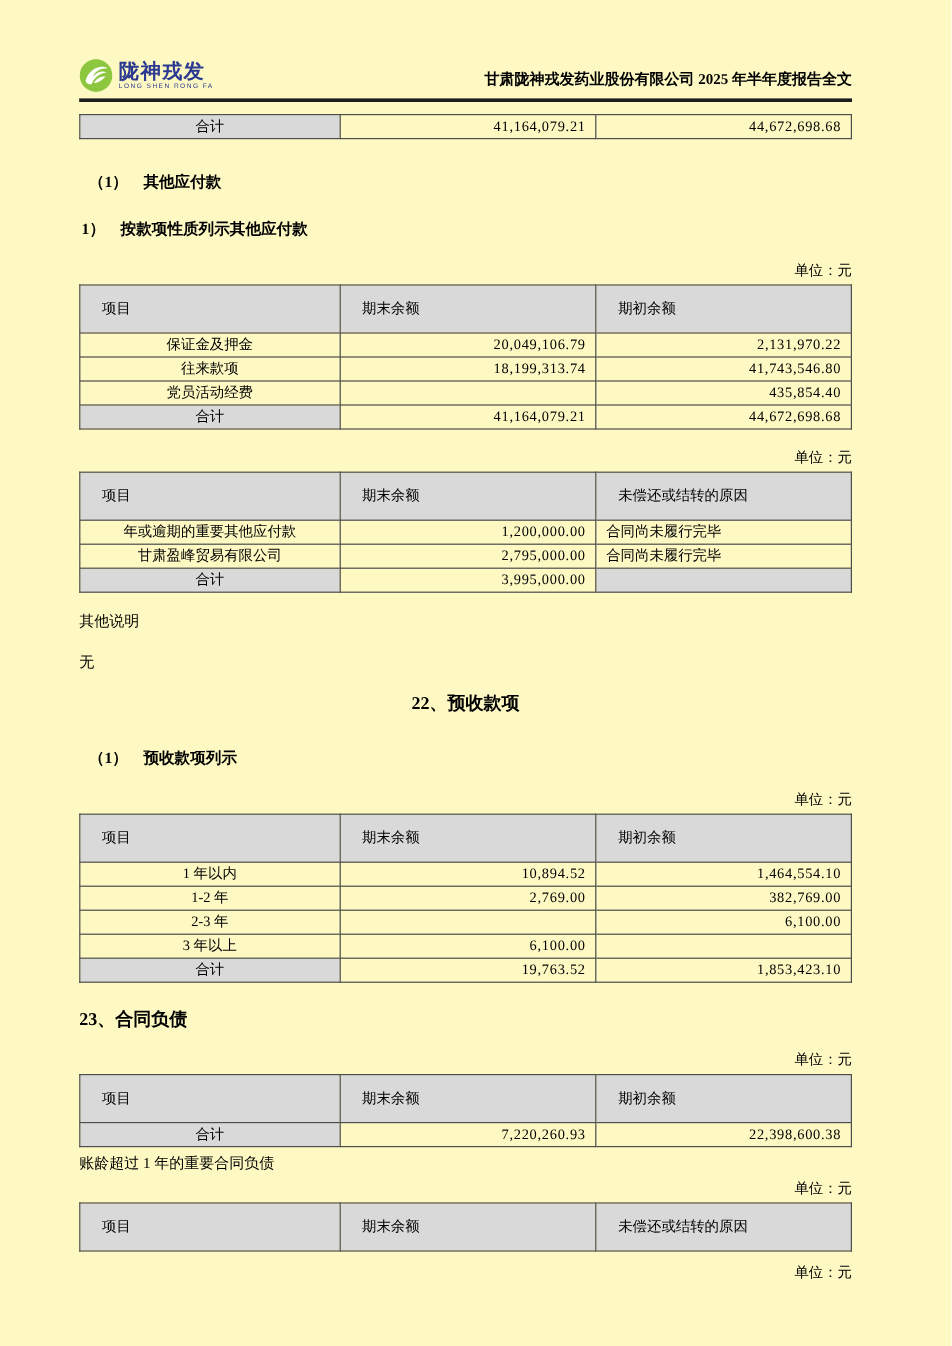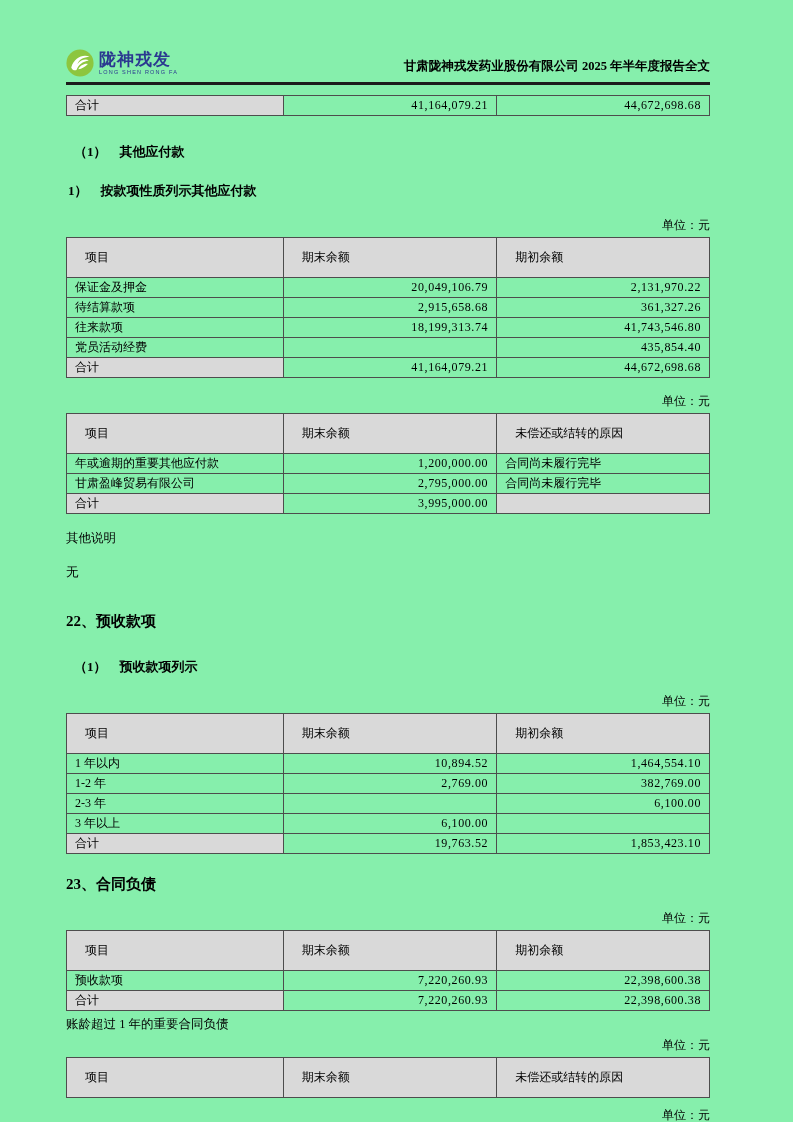--- a/index.html
+++ b/index.html
@@ -1,18 +1,18 @@
 <!DOCTYPE html>
 <html lang="zh"><head>
 <meta charset="utf-8">
 <style>
   * { box-sizing: border-box; }
   html, body { margin: 0; padding: 0; background: #ffffff; }
   .page {
-    width: 793px; height: 1122px; margin: 0 auto; background: #86efac;
+    width: 793px; height: 1122px; margin: 0 auto; background: #fef9c3;
     font-family: "Liberation Serif", "DejaVu Serif", serif; color: #000;
     padding: 48px 83px 0 66px; position: relative;
   }
   
   .hdr { display: flex; justify-content: space-between; align-items: flex-end;
          border-bottom: 3px solid #1c1c1c; padding-bottom: 5px; height: 37px; }
   .logo { display: flex; align-items: center; gap: 5px; }
   .logo-mark { width: 28px; height: 28px; flex: 0 0 auto; }
   .logo-txt { display: flex; flex-direction: column; line-height: 1; }
   .logo-cn { font-family: "Liberation Sans", "DejaVu Sans", sans-serif;
@@ -20,41 +20,41 @@
   .logo-en { font-family: "Liberation Sans", "DejaVu Sans", sans-serif;
              font-size: 5.5px; color: #2b3990; letter-spacing: 1.2px; margin-top: 2px; }
   .doc-title { font-size: 12.5px; font-weight: bold; padding-bottom: 2px; }
 
   
   table.tbl { width: 100%; border-collapse: collapse; table-layout: fixed; font-size: 12px; }
   .tbl col.w1 { width: 33.7%; } .tbl col.w2 { width: 33.2%; } .tbl col.w3 { width: 33.1%; }
   .tbl th, .tbl td { border: 1px solid #4d4d4d; padding: 2px 8px; height: 19px;
                      line-height: 15px; overflow: hidden; white-space: nowrap; }
   .tbl th { background: #d9d9d9; font-weight: normal; text-align: left; height: 40px; padding-left: 18px; }
-  .c-item { text-align: left; padding-left: 6px; }
+  .c-item { text-align: center; padding-left: 6px; }
   .c-num  { text-align: right; letter-spacing: 0.6px; }
   .c-text { text-align: left; padding-left: 6px; }
   .gray   { background: #d9d9d9; }
 
   
   .h-big  { font-size: 15px; font-weight: bold; }
   .h-sub  { font-size: 13px; font-weight: bold; }
   .note   { font-size: 12.5px; }
   .unit   { text-align: right; font-size: 12px; }
 
   
   .m-carry  { margin-top: 10px; }
   .m-h1     { margin-top: 27px; padding-left: 8px; }
   .m-h2     { margin-top: 21px; padding-left: 2px; }
   .m-unit1  { margin-top: 17px; margin-bottom: 3px; }
   .m-h3     { margin-top: 25px; padding-left: 2px; }
   .m-unit2  { margin-top: 15px; margin-bottom: 3px; }
   .m-note1  { margin-top: 16px; }
   .m-note2  { margin-top: 17px; }
-  .m-h4     { margin-top: 31px; }
+  .m-h4     { margin-top: 16px; text-align: center; }
   .m-h5     { margin-top: 27px; padding-left: 8px; }
   .m-unit3  { margin-top: 17px; margin-bottom: 3px; }
   .m-h6     { margin-top: 21px; }
   .m-unit4  { margin-top: 16px; margin-bottom: 3px; }
   .m-note3  { margin-top: 5px; }
   .m-unit5  { margin-top: 4px; margin-bottom: 3px; }
   .m-note4  { margin-top: 12px; }
   .m-unit6  { margin-top: 9px; }
 </style>
 </head>
@@ -110,25 +110,20 @@
         <th>期初余额</th>
       </tr>
     </thead>
     <tbody>
       <tr>
         <td class="c-item">保证金及押金</td>
         <td class="c-num">20,049,106.79</td>
         <td class="c-num">2,131,970.22</td>
       </tr>
       <tr>
-        <td class="c-item">待结算款项</td>
-        <td class="c-num">2,915,658.68</td>
-        <td class="c-num">361,327.26</td>
-      </tr>
-      <tr>
         <td class="c-item">往来款项</td>
         <td class="c-num">18,199,313.74</td>
         <td class="c-num">41,743,546.80</td>
       </tr>
       <tr>
         <td class="c-item">党员活动经费</td>
         <td class="c-num"></td>
         <td class="c-num">435,854.40</td>
       </tr>
       <tr>
@@ -233,29 +228,24 @@
       </colgroup>
     <thead>
       <tr>
         <th>项目</th>
         <th>期末余额</th>
         <th>期初余额</th>
       </tr>
     </thead>
     <tbody>
       <tr>
-        <td class="c-item">预收款项</td>
+        <td class="c-item gray">合计</td>
         <td class="c-num">7,220,260.93</td>
         <td class="c-num">22,398,600.38</td>
       </tr>
-      <tr>
-        <td class="c-item gray">合计</td>
-        <td class="c-num">7,220,260.93</td>
-        <td class="c-num">22,398,600.38</td>
-      </tr>
     </tbody>
   </table>
 
   <div class="note m-note3">账龄超过 1 年的重要合同负债</div>
   <div class="unit m-unit5">单位：元</div>
 
   <table class="tbl">
     <colgroup>
         <col class="w1">
         <col class="w2">

